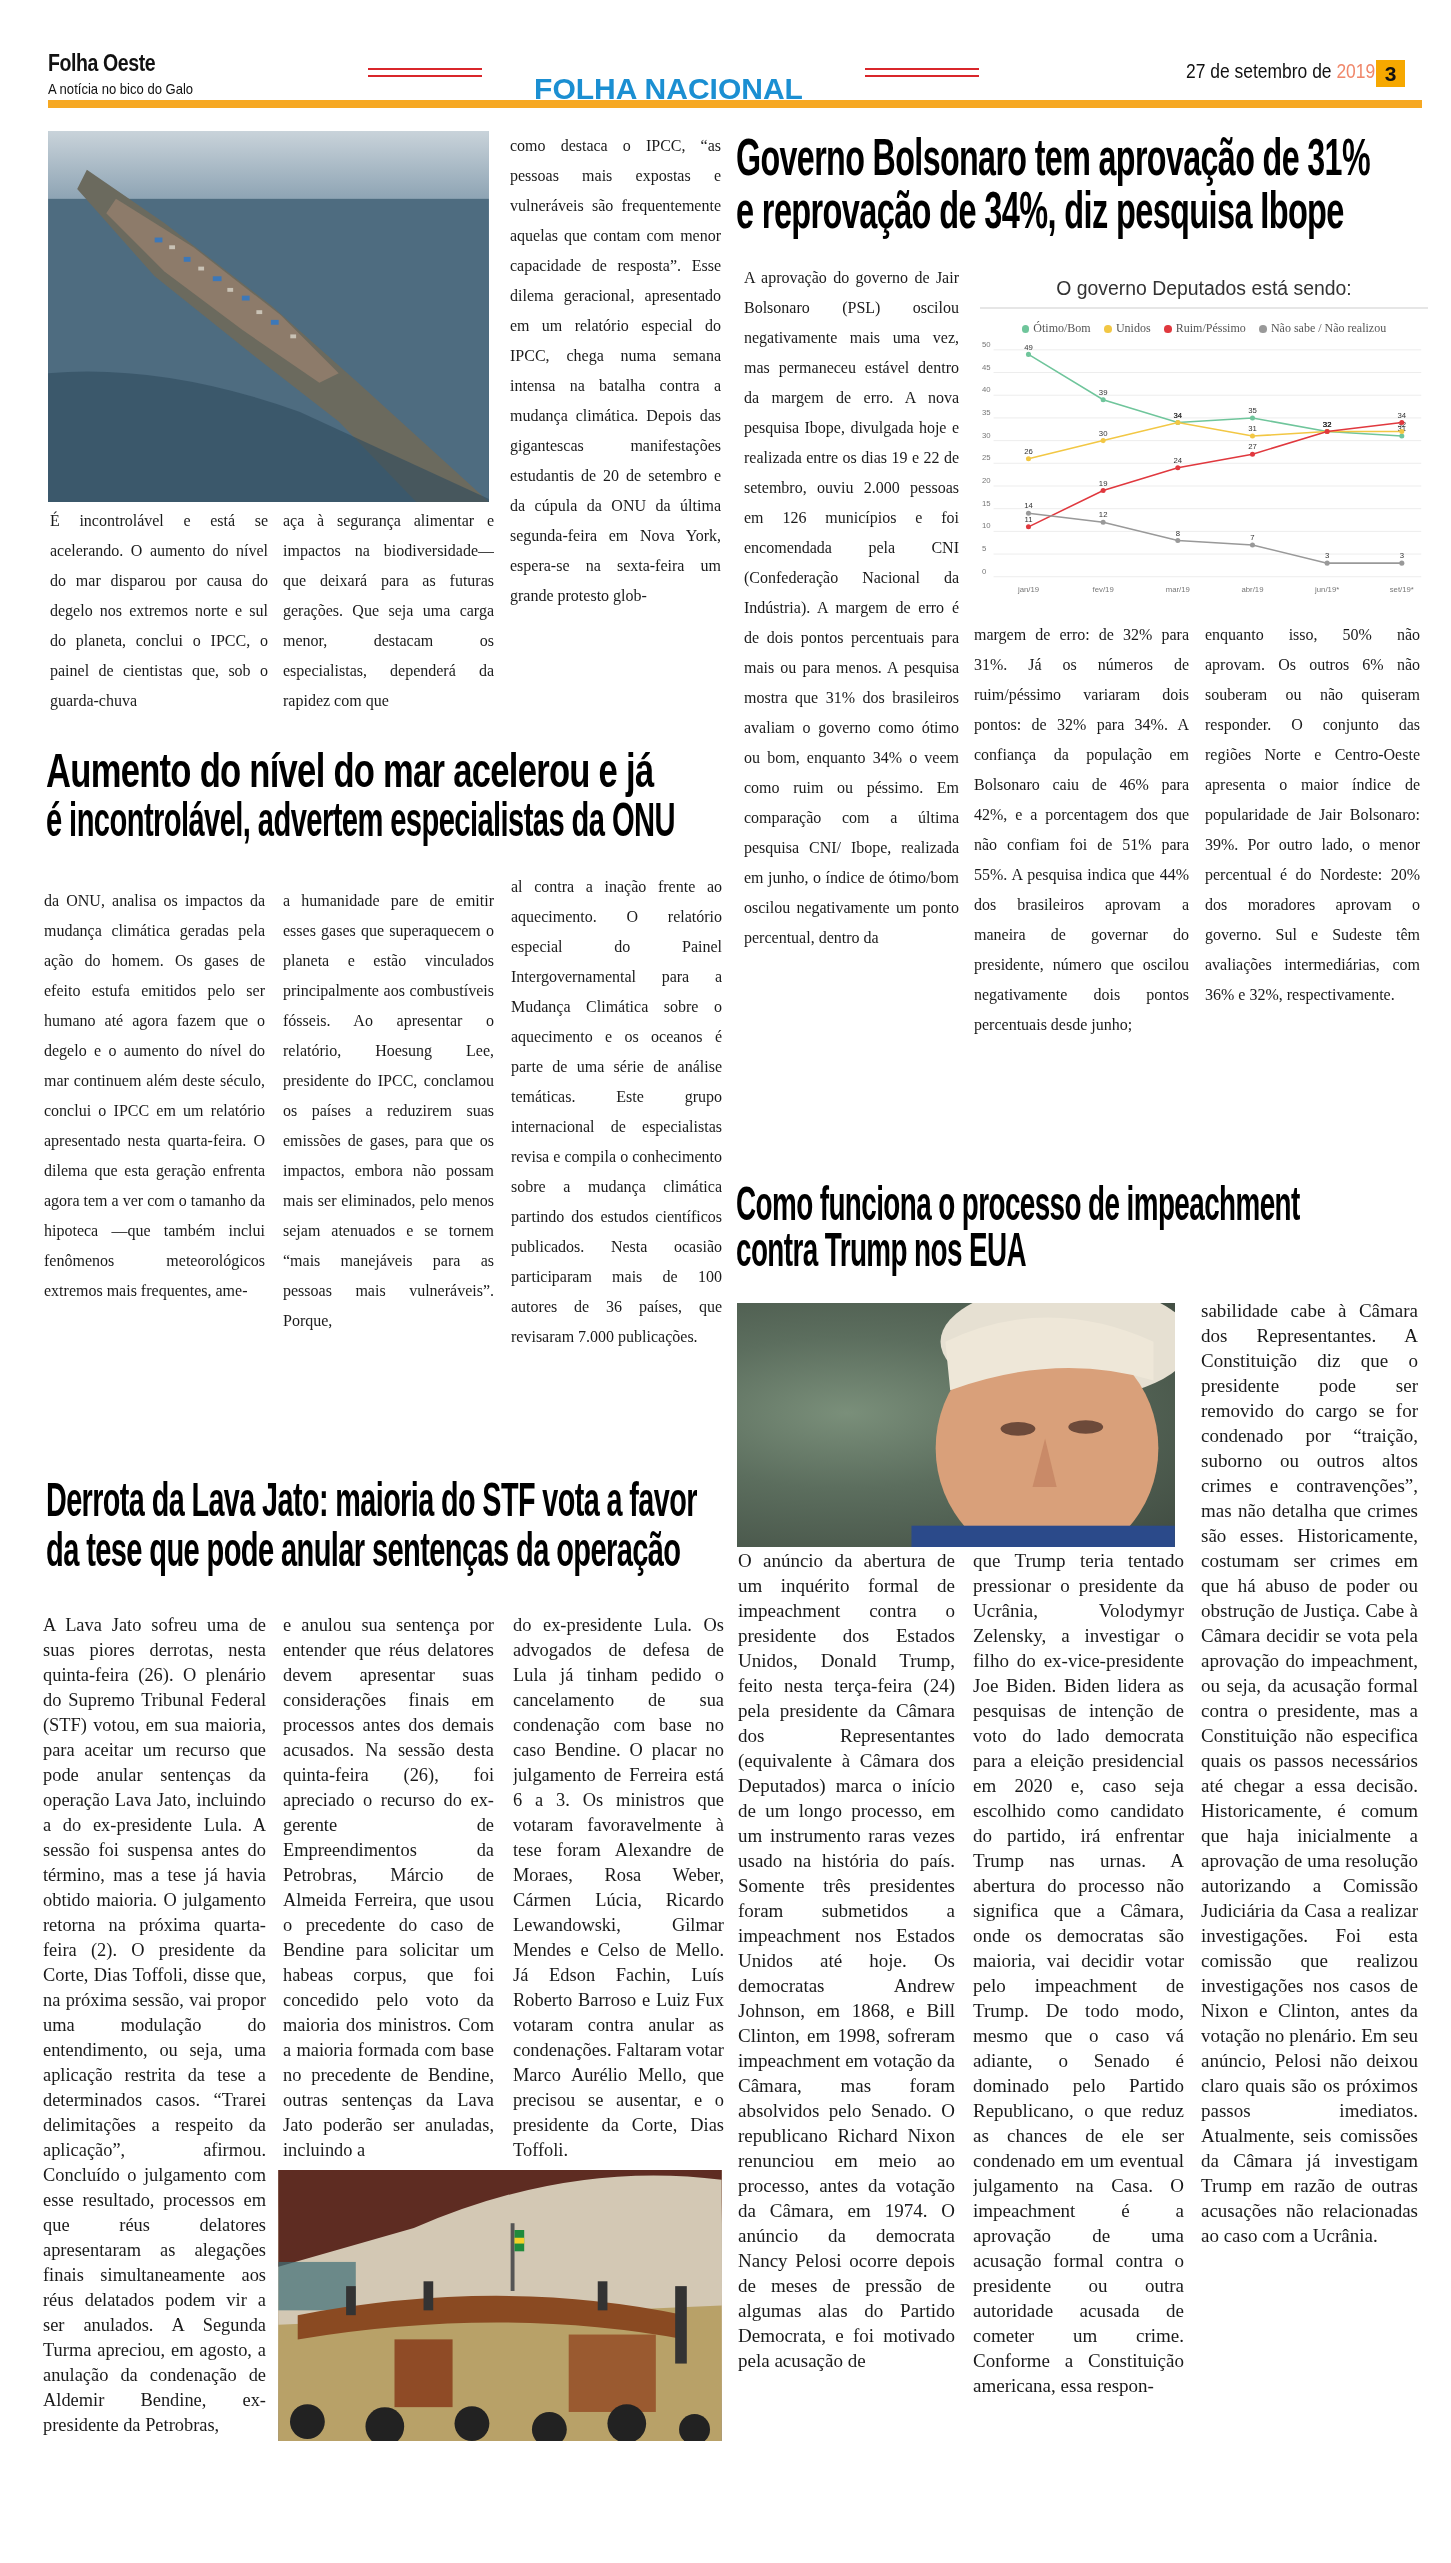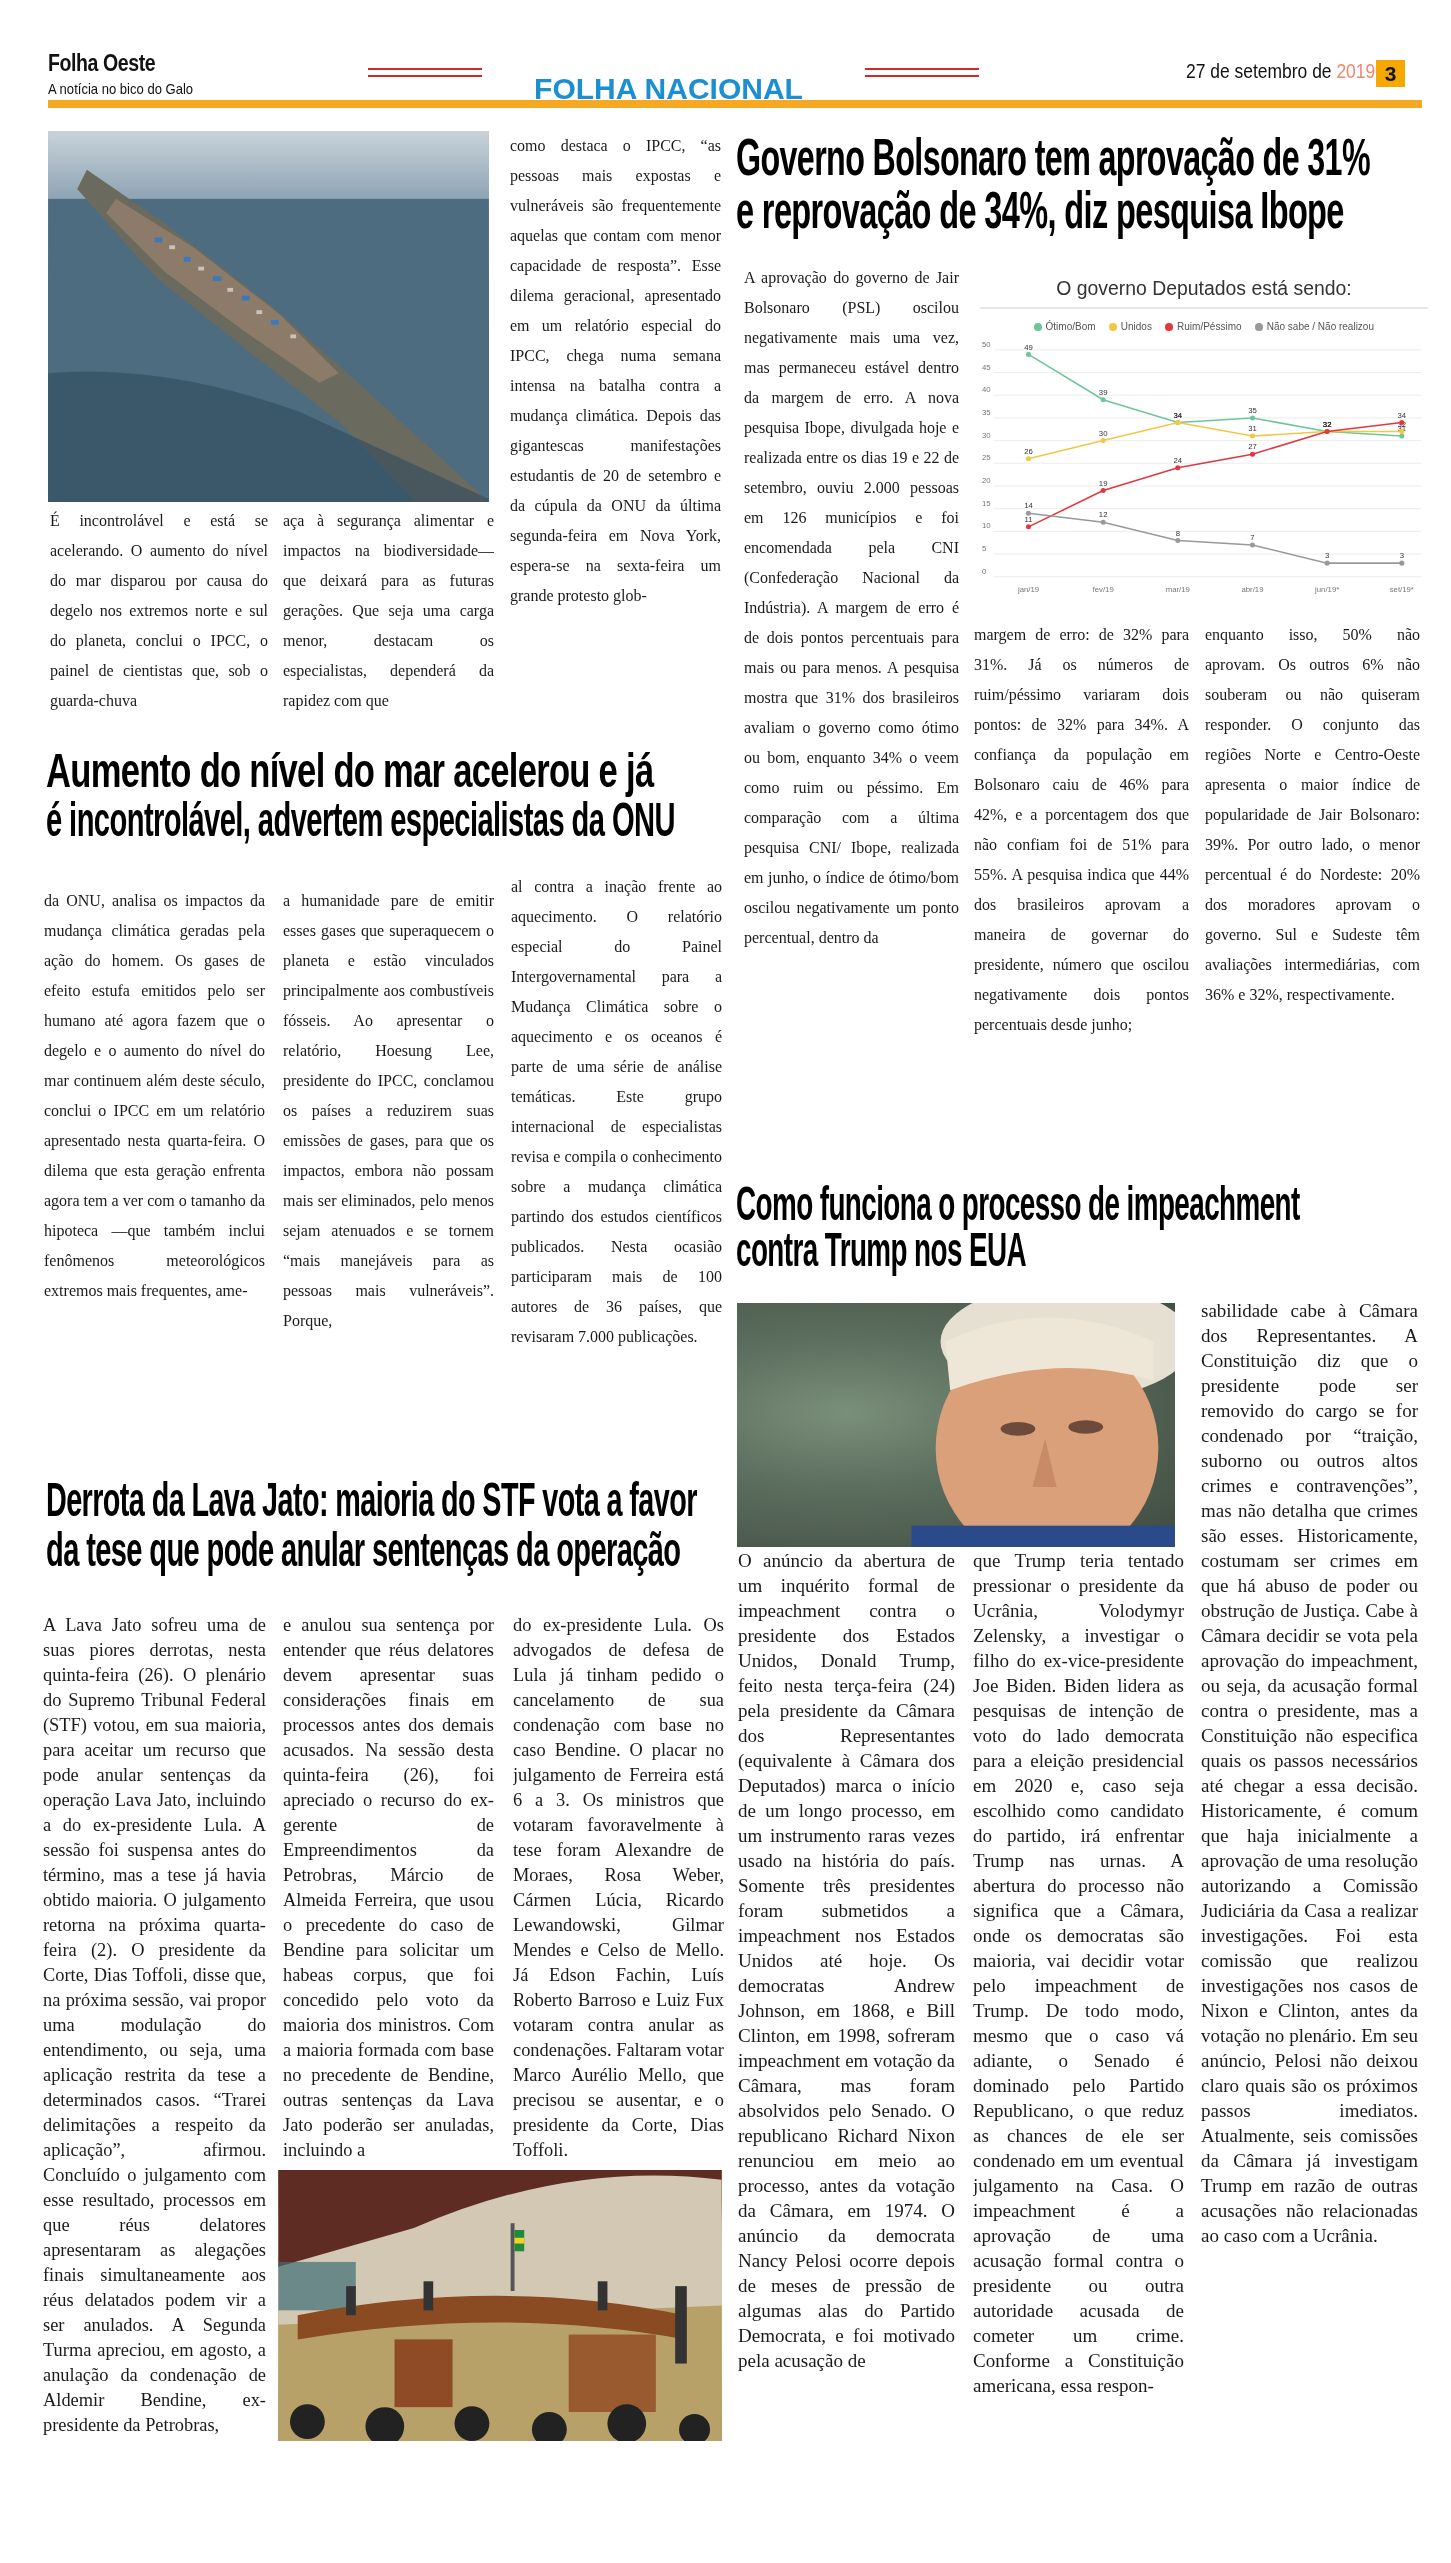--- a/index.html
+++ b/index.html
@@ -24,21 +24,21 @@
   .col { font-family: "Liberation Serif", serif; font-size: 16px; line-height: 30px; text-align: justify; color: #1a1a1a; hyphens: manual; overflow: hidden; }
 
   
   .photo { overflow: hidden; }
   .photo-island { background: linear-gradient(180deg, #b7c4cf 0%, #9cb0bf 18%, #7f98ab 30%, #4f6f85 45%, #3b5a6f 100%); }
   .photo-trump { background: radial-gradient(ellipse at 25% 45%, #7a8f7a 0%, #5c6e5e 40%, #3f4a40 100%); }
   .photo-stf { background: linear-gradient(180deg, #5c2a1f 0%, #7b4a37 12%, #c4b9a6 20%, #d5cbb8 45%, #b8a47a 62%, #a88a4e 75%, #3a3430 100%); }
 
   
   .chart-title { font-family: "Liberation Sans", sans-serif; font-size: 19.4px; color: #333; text-align: center; }
-  .legend { font-family: Liberation Sans, sans-serif; font-size: 10px; color: #555; display: flex; gap: 13.6px; justify-content: center; }
+  .legend { font-family: Liberation Serif, serif; font-size: 12px; color: #555; display: flex; gap: 13.6px; justify-content: center; }
   .legend span.dot { display: inline-block; width: 7.7px; height: 7.7px; border-radius: 50%; margin-right: 3.9px; vertical-align: -1px; }
 </style>
 </head>
 <body>
 
 <div class="abs brand-name">Folha Oeste</div>
 <div class="abs brand-tag">A notícia no bico do Galo</div>
 <div class="abs deco-line" style="left:368px; top:68px; width:114px;"></div>
 <div class="abs section-title">FOLHA NACIONAL</div>
 <div class="abs deco-line" style="left:865px; top:68px; width:114px;"></div>

